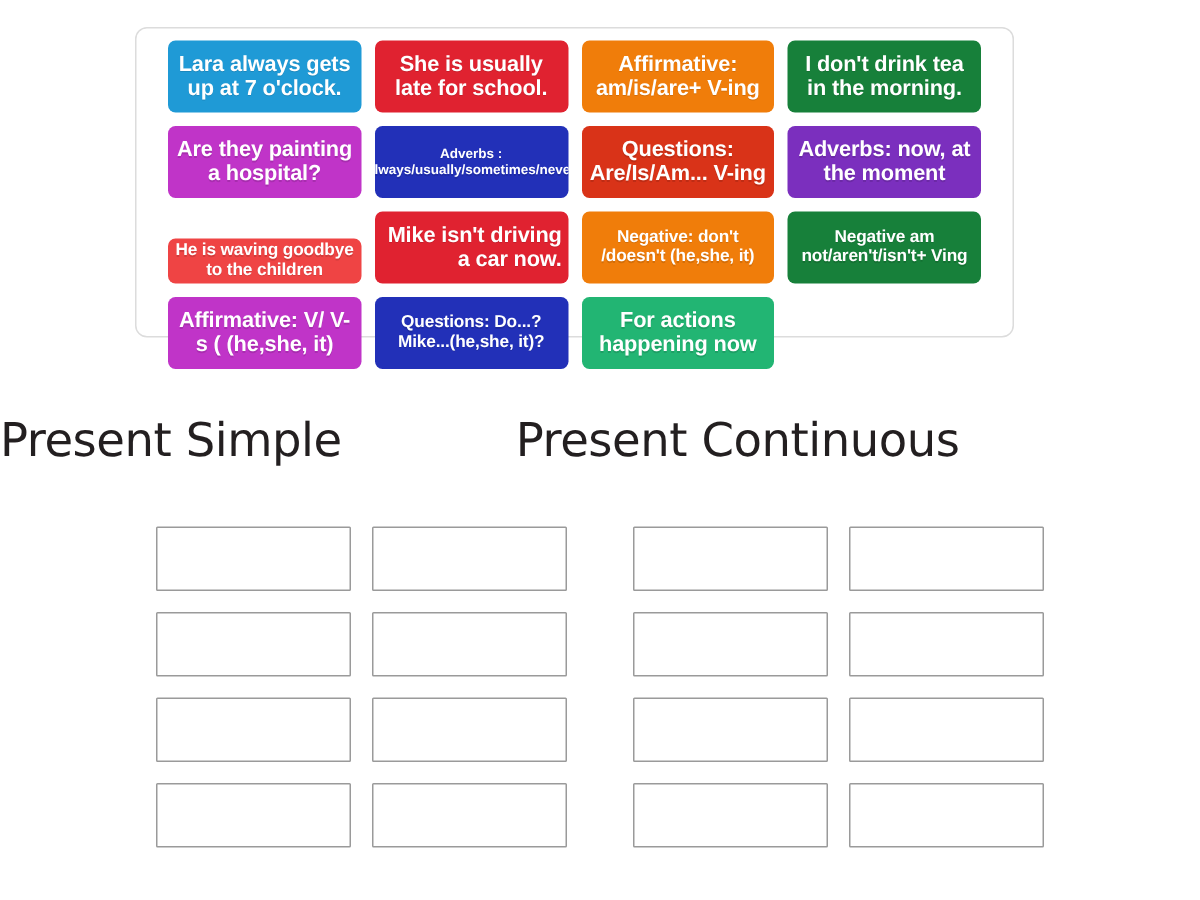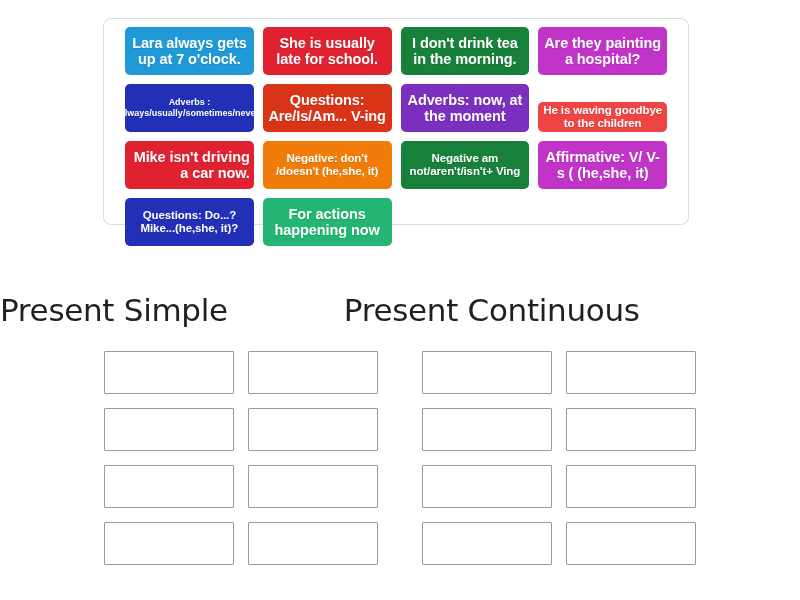--- a/index.html
+++ b/index.html
@@ -16,21 +16,21 @@
   #app {
     position: relative;
     width: 800px;
     height: 600px;
     background: #ffffff;
   }
 
   
   .word-bank {
     position: absolute;
-    left: 103px;
+    left: 90px;
     top: 18px;
     width: 586px;
     height: 207px;
     border: 1px solid #dcdcdc;
     border-radius: 8px;
     background: #ffffff;
     padding: 8px 21px;
   }
 
   .tile-grid {
@@ -66,21 +66,21 @@
     letter-spacing: 0;
   }
   .tile.tiny {
     font-size: 11.5px;
     line-height: 1.12;
   }
 
   
   .headings {
     position: absolute;
-    top: 292px;
+    top: 276px;
     left: 0;
     width: 636px;
     display: flex;
   }
   .heading-col {
     flex: 1 1 0;
     text-align: center;
   }
   .heading-col:first-child { padding-right: 80px; }
   .heading-col:last-child { padding-left: 36px; }
@@ -119,20 +119,21 @@
 </head>
 <body>
 
 <div id="app">
 
   <div class="word-bank">
     <div class="tile-grid">
 
       <div class="tile" style="background-color: rgb(31, 154, 214);">Lara always gets up at 7 o'clock.</div>
       <div class="tile" style="background-color: rgb(224, 34, 48);">She is usually late for school.</div>
+      <div class="tile" style="background-color: rgb(240, 125, 10);">Affirmative: am/is/are+ V-ing</div>
       <div class="tile" style="background-color: rgb(23, 128, 58);">I don't drink tea in the morning.</div>
 
       <div class="tile" style="background-color: rgb(192, 52, 200);">Are they painting a hospital?</div>
       <div class="tile small" style="background-color: rgb(34, 48, 184);">Adverbs : always/usually/sometimes/never</div>
       <div class="tile" style="background-color: rgb(217, 51, 24);">Questions: Are/Is/Am... V-ing</div>
 
       <div class="tile" style="background-color: rgb(123, 47, 190);">Adverbs: now, at the moment</div>
       <div class="tile tiny" style="background-color: #ef4444; margin-top: 18px;">He is waving goodbye to the children</div>
       <div class="tile" style="background-color: rgb(224, 34, 48); text-align: right;">Mike isn't driving a car now.</div>
       <div class="tile tiny" style="background-color: rgb(240, 125, 10);">Negative: don't /doesn't (he,she, it)</div>

